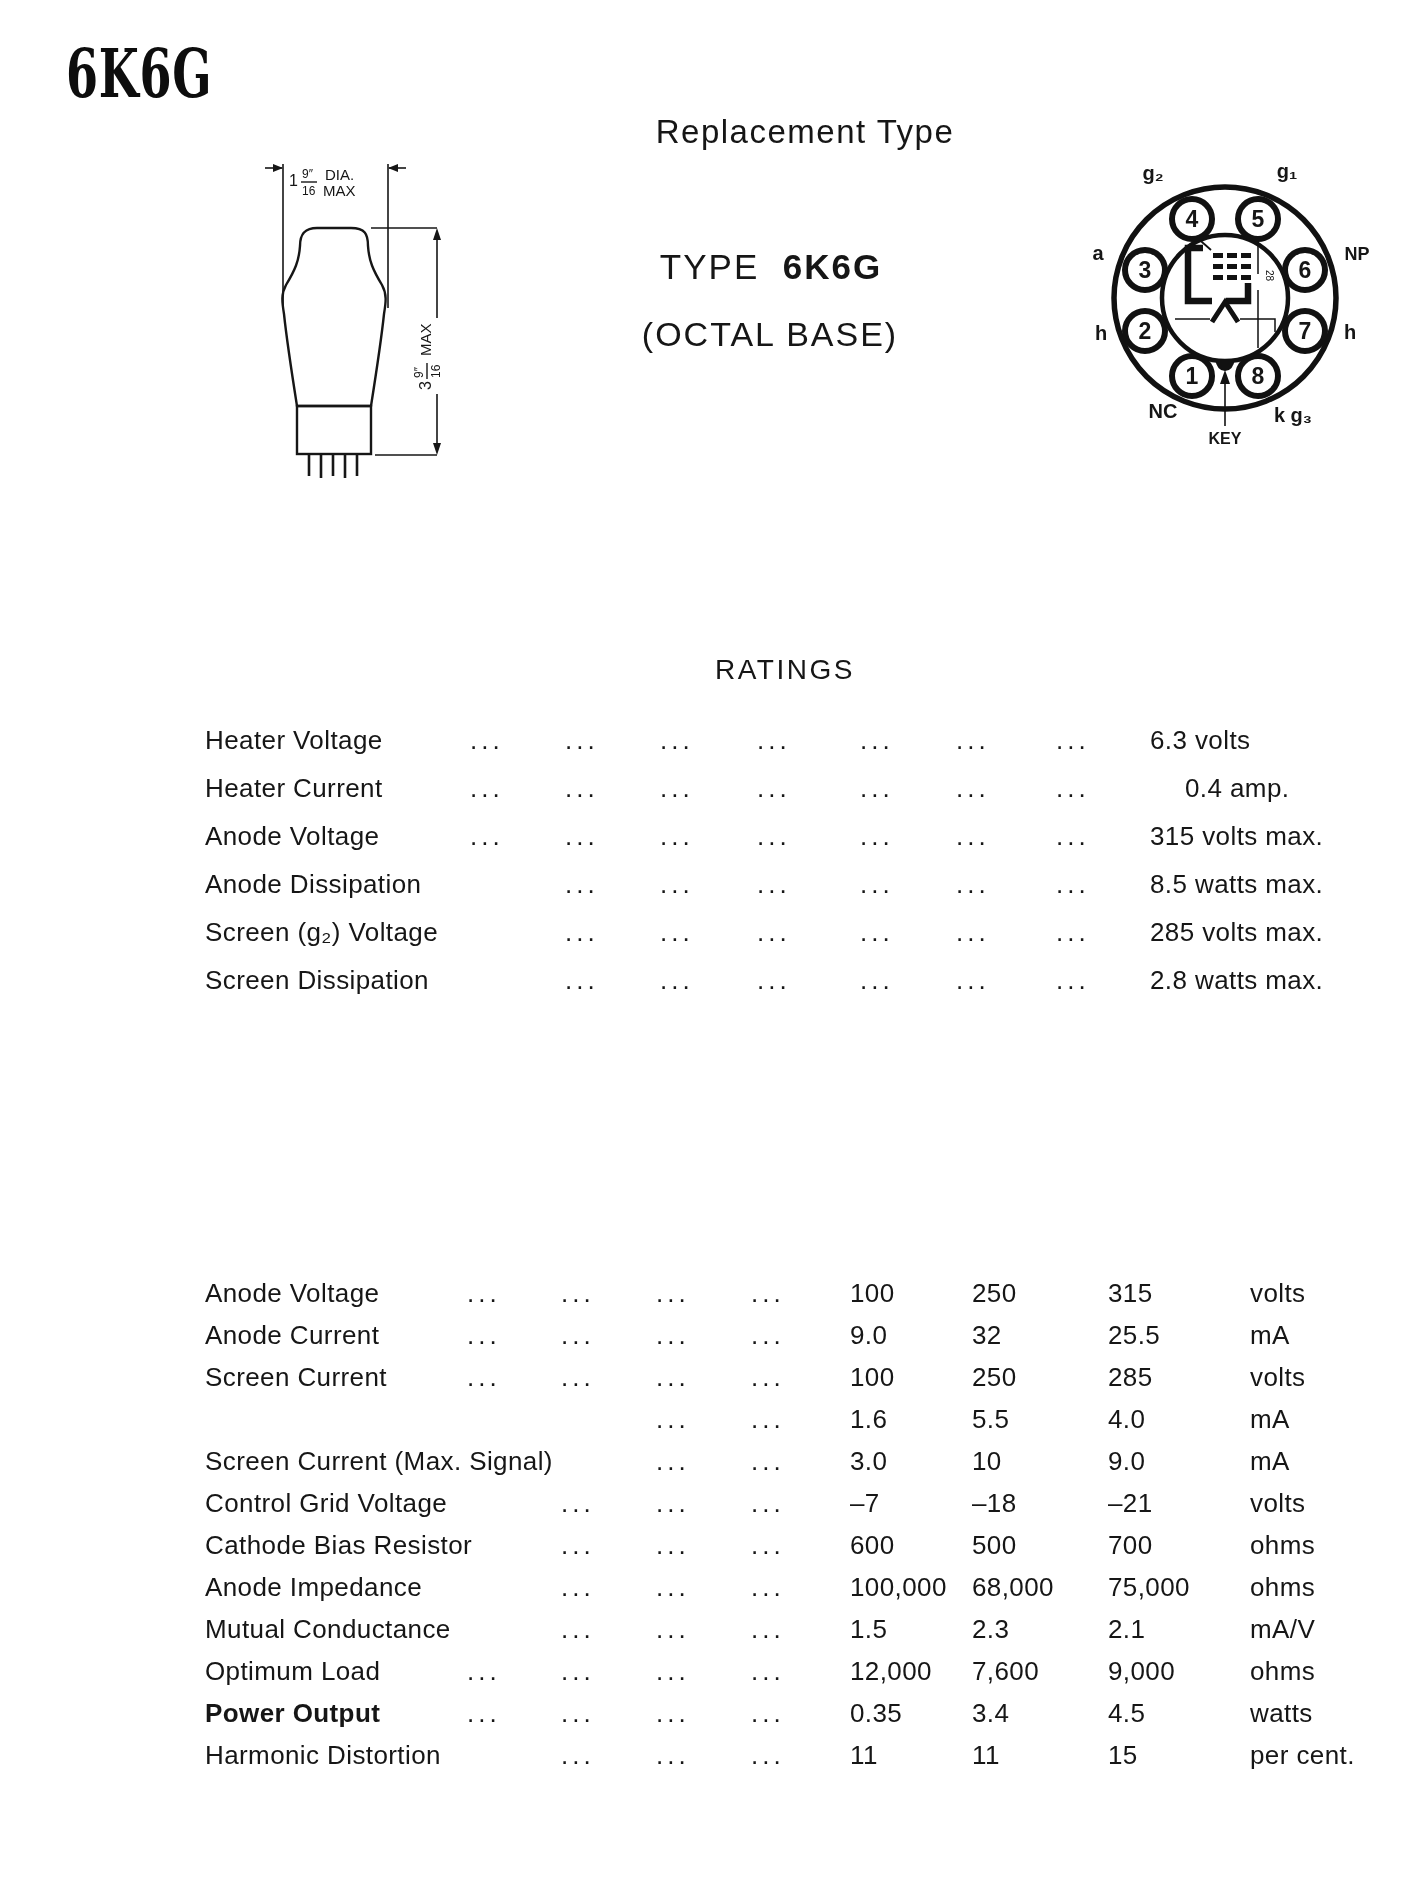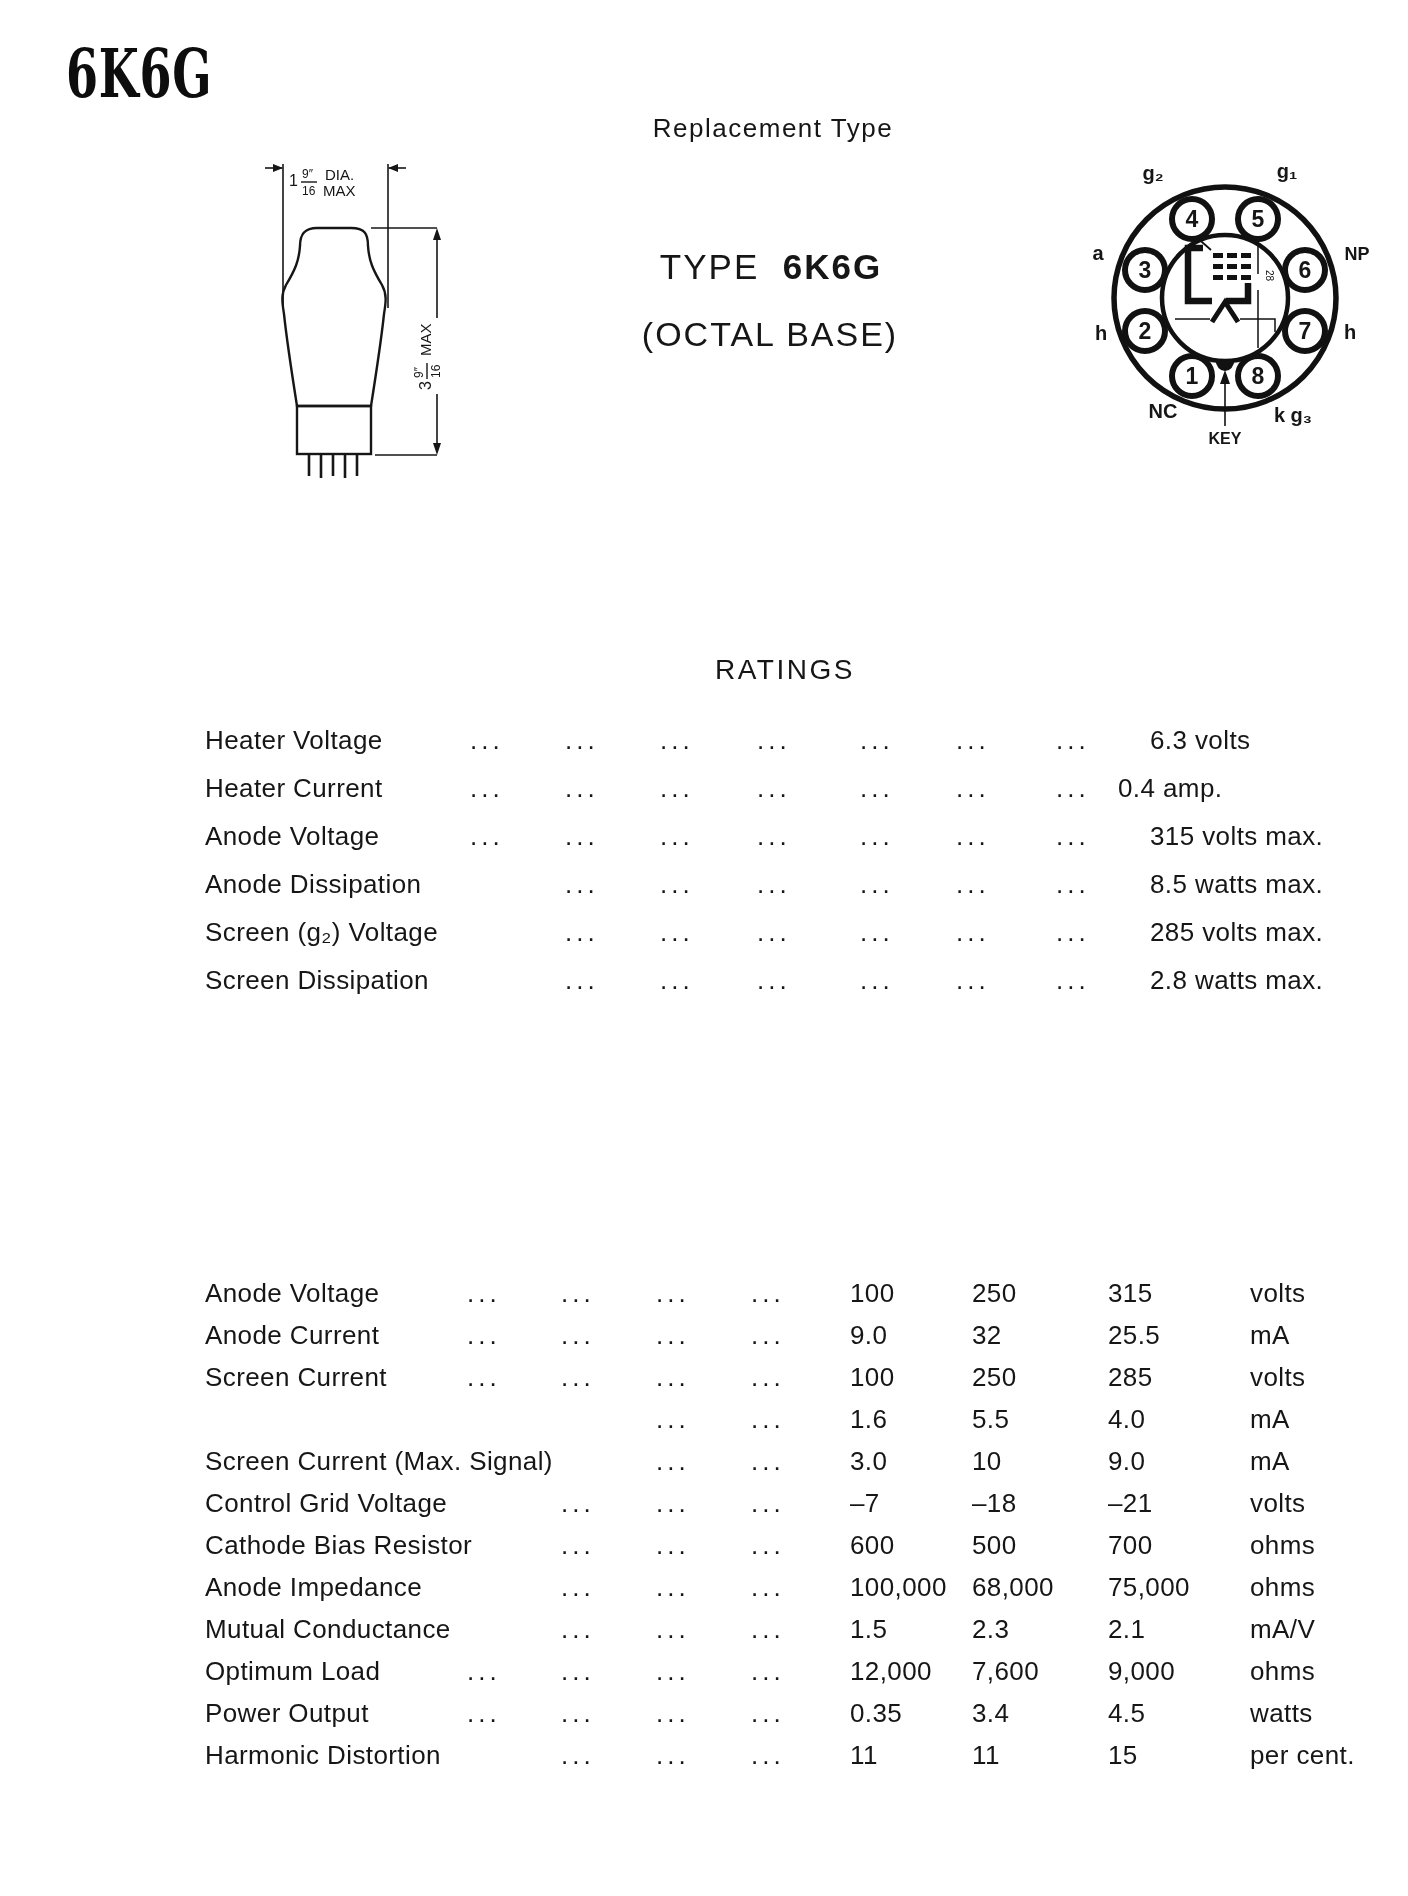--- a/index.html
+++ b/index.html
@@ -2,21 +2,21 @@
 <html><head>
 <meta charset="utf-8">
 <style>
   html,body{margin:0;padding:0;background:#ffffff;}
   .page{position:relative;width:1408px;height:1896px;background:#fff;overflow:hidden;
         font-family:"Liberation Sans","DejaVu Sans",sans-serif;color:#161616;}
   .abs{position:absolute;white-space:nowrap;}
   .logo{font-family:"DejaVu Serif","Liberation Serif",serif;font-weight:bold;font-size:64px;
         transform:scaleX(0.72) scaleY(1.05);transform-origin:left top;letter-spacing:1px;color:#0d0d0d;}
   .ctr{transform:translateX(-50%);text-align:center;}
-  .rep{font-size:26px;letter-spacing:1.5px;}
+  .rep{font-size:33px;letter-spacing:1.5px;margin-left:32px;}
   .typeline{font-size:35px;letter-spacing:2px;}
   .typeline b{font-weight:bold;}
   .octal{font-size:34px;letter-spacing:2px;}
   .power{font-size:37px;letter-spacing:3px;}
   .heading{font-size:28px;letter-spacing:2.5px;transform:translateX(-50%);}
   .trow{position:absolute;left:0;width:1408px;height:36px;}
   .cell{position:absolute;top:0;white-space:nowrap;font-size:26px;letter-spacing:.4px;}
   .dots{letter-spacing:4px;}
   svg text{font-family:"Liberation Sans","DejaVu Sans",sans-serif;fill:#161616;}
 </style>
@@ -154,21 +154,21 @@
       </div>
       <div class="trow" style="top: 773px;">
         <span class="cell" style="left: 205px;">Heater Current</span>
         <span class="cell dots" style="left: 470px;">...</span>
         <span class="cell dots" style="left: 565px;">...</span>
         <span class="cell dots" style="left: 660px;">...</span>
         <span class="cell dots" style="left: 757px;">...</span>
         <span class="cell dots" style="left: 860px;">...</span>
         <span class="cell dots" style="left: 956px;">...</span>
         <span class="cell dots" style="left: 1056px;">...</span>
-        <span class="cell" style="left: 1118px;">0.4 amp.</span>
+        <span class="cell" style="left: 1185px;">0.4 amp.</span>
       </div>
       <div class="trow" style="top: 821px;">
         <span class="cell" style="left: 205px;">Anode Voltage</span>
         <span class="cell dots" style="left: 470px;">...</span>
         <span class="cell dots" style="left: 565px;">...</span>
         <span class="cell dots" style="left: 660px;">...</span>
         <span class="cell dots" style="left: 757px;">...</span>
         <span class="cell dots" style="left: 860px;">...</span>
         <span class="cell dots" style="left: 956px;">...</span>
         <span class="cell dots" style="left: 1056px;">...</span>
@@ -302,21 +302,21 @@
         <span class="cell dots" style="left: 467px;">...</span>
         <span class="cell dots" style="left: 561px;">...</span>
         <span class="cell dots" style="left: 656px;">...</span>
         <span class="cell dots" style="left: 751px;">...</span>
         <span class="cell" style="left: 850px;">12,000</span>
         <span class="cell" style="left: 972px;">7,600</span>
         <span class="cell" style="left: 1108px;">9,000</span>
         <span class="cell" style="left: 1250px;">ohms</span>
       </div>
       <div class="trow" style="top: 1698px;">
-        <span class="cell" style="left: 205px;">Power Output</span>
+        <span class="cell" style="left: 205px; font-weight: bold;">Power Output</span>
         <span class="cell dots" style="left: 467px;">...</span>
         <span class="cell dots" style="left: 561px;">...</span>
         <span class="cell dots" style="left: 656px;">...</span>
         <span class="cell dots" style="left: 751px;">...</span>
         <span class="cell" style="left: 850px;">0.35</span>
         <span class="cell" style="left: 972px;">3.4</span>
         <span class="cell" style="left: 1108px;">4.5</span>
         <span class="cell" style="left: 1250px;">watts</span>
       </div>
       <div class="trow" style="top: 1740px;">

